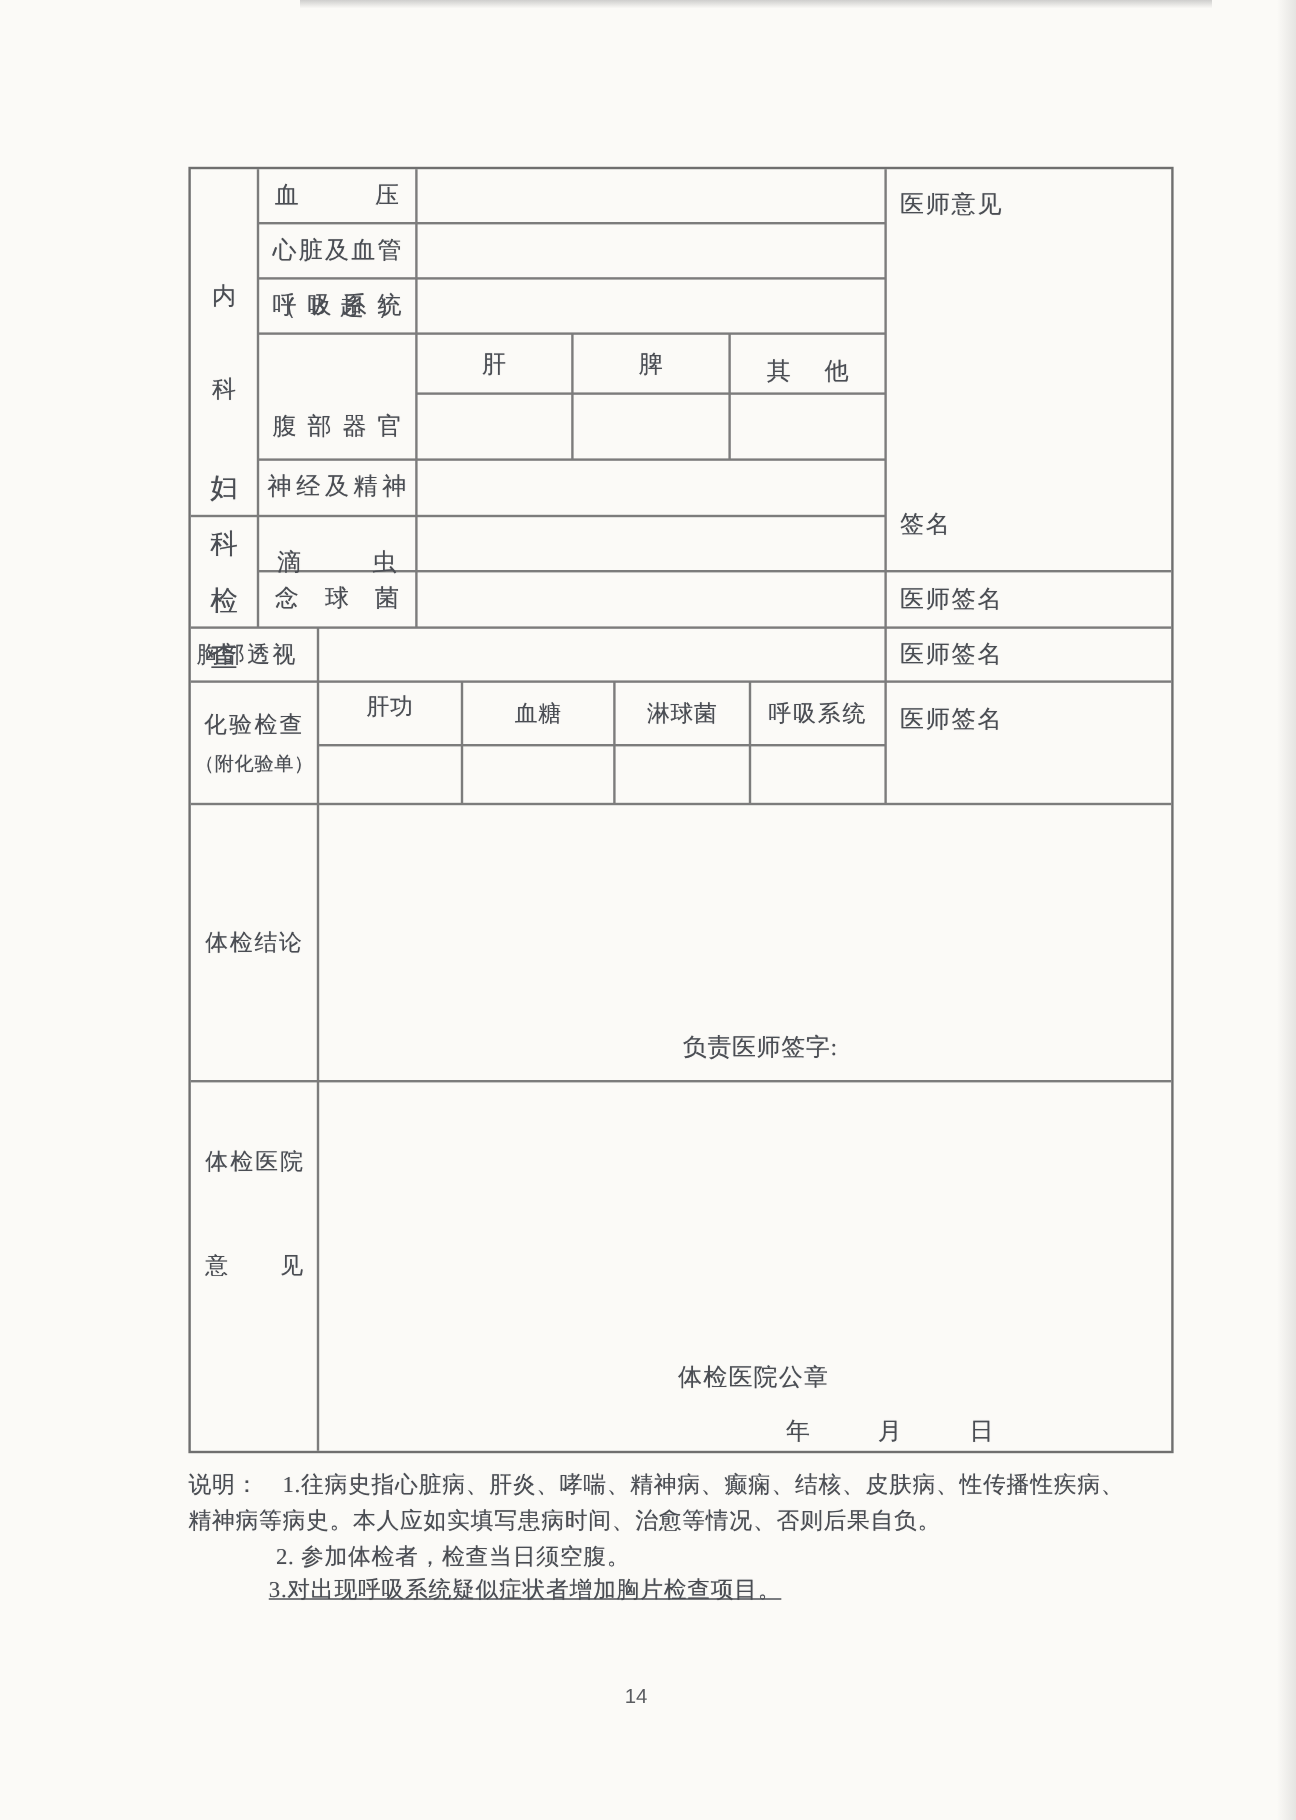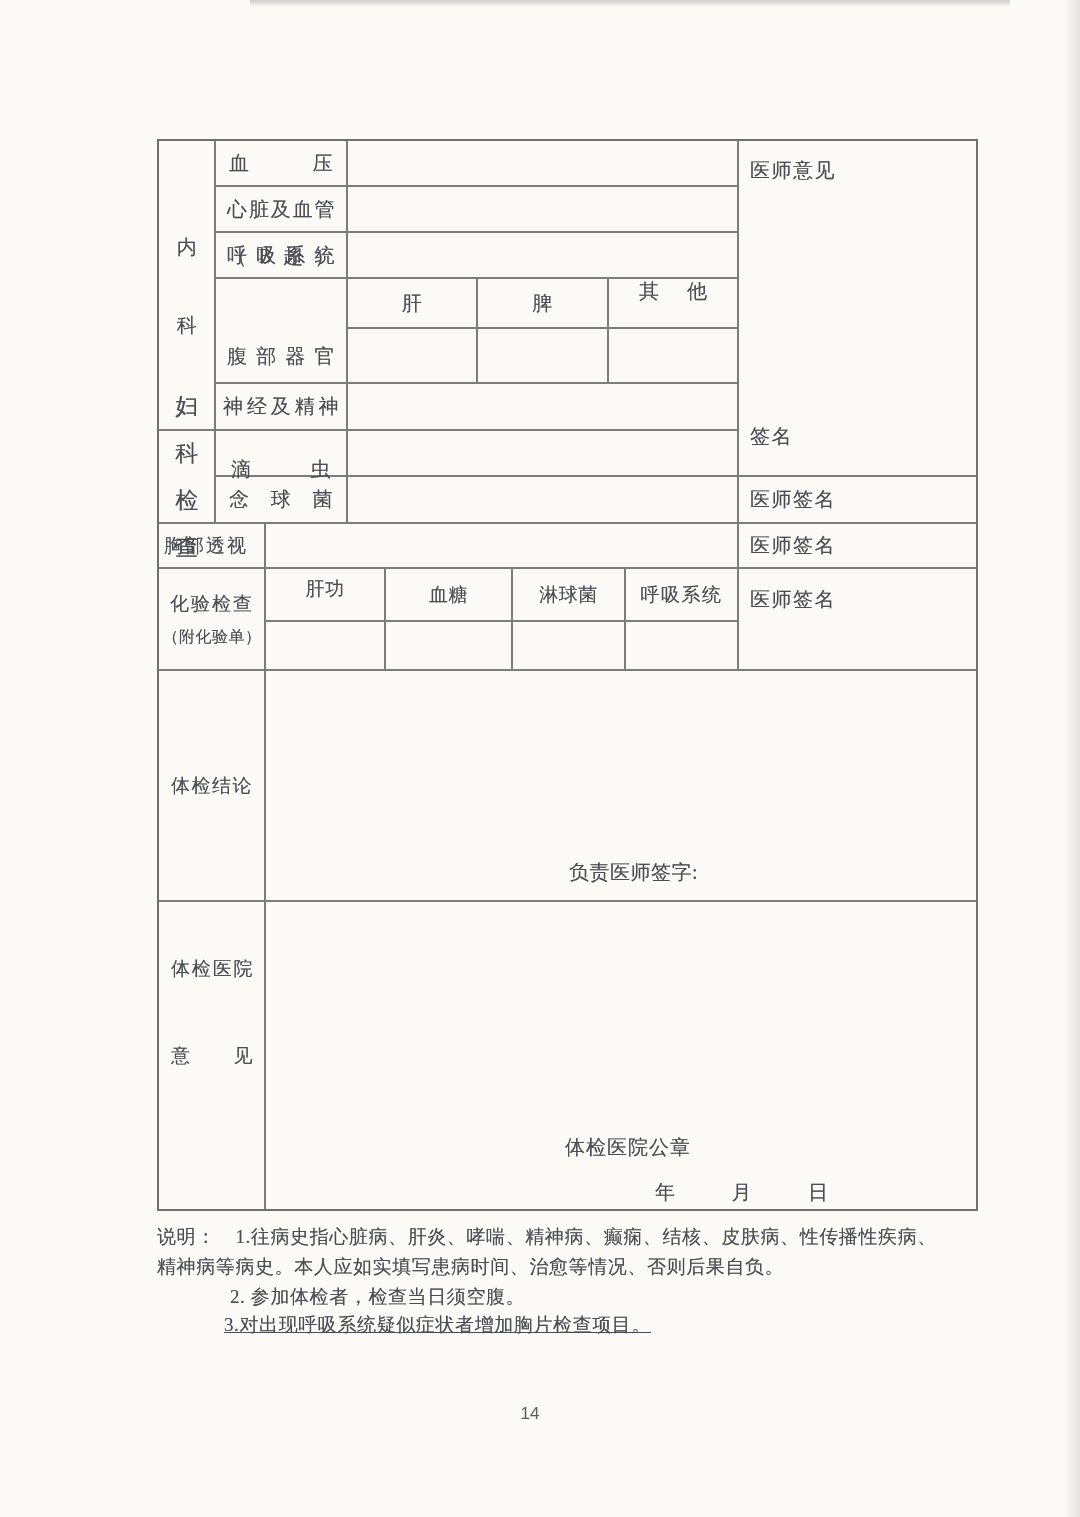--- a/index.html
+++ b/index.html
@@ -76,21 +76,21 @@
   <div class="cell" style="left:188px; top:91px; width:391px; height:46px;"></div>
 
   <div class="cell soft" style="left:56px; top:137px; width:132px; height:105px; padding:0 12px;
               display:flex; flex-direction:column; justify-content:center;">
     <span class="dist" style="display:block; line-height:50px;">（B超）</span>
     <span class="dist" style="display:block; line-height:50px;">腹部器官</span>
   </div>
 
   <div class="cell cc soft" style="left:188px; top:137px; width:130px; height:50px;">肝</div>
   <div class="cell cc soft" style="left:318px; top:137px; width:131px; height:50px;">脾</div>
-  <div class="cell cc soft" style="left:449px; top:119px; width:130px; height:62px;">
+  <div class="cell cc soft" style="left:449px; top:137px; width:130px; height:62px;">
     <span style="letter-spacing:1.4em; margin-right:-1.4em;">其他</span>
   </div>
   <div class="cell" style="left:188px; top:187px; width:130px; height:55px;"></div>
   <div class="cell" style="left:318px; top:187px; width:131px; height:55px;"></div>
   <div class="cell" style="left:449px; top:187px; width:130px; height:55px;"></div>
 
   <div class="cell dist soft" style="left:56px; top:242px; width:132px; height:47px; line-height:47px; padding:0 8px;">神经及精神</div>
   <div class="cell" style="left:188px; top:242px; width:391px; height:47px;"></div>
 
   <div class="cell cc soft" style="left:0; top:289px; width:56px; height:93px; font-size:23px;">

